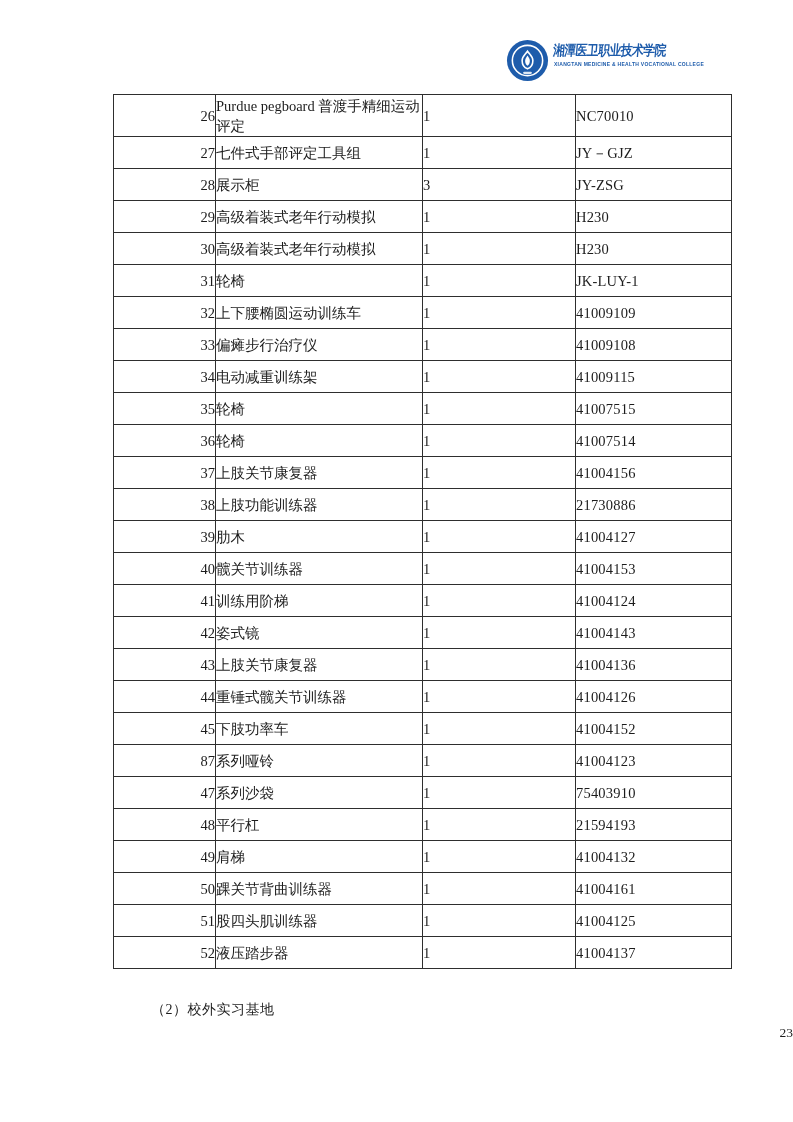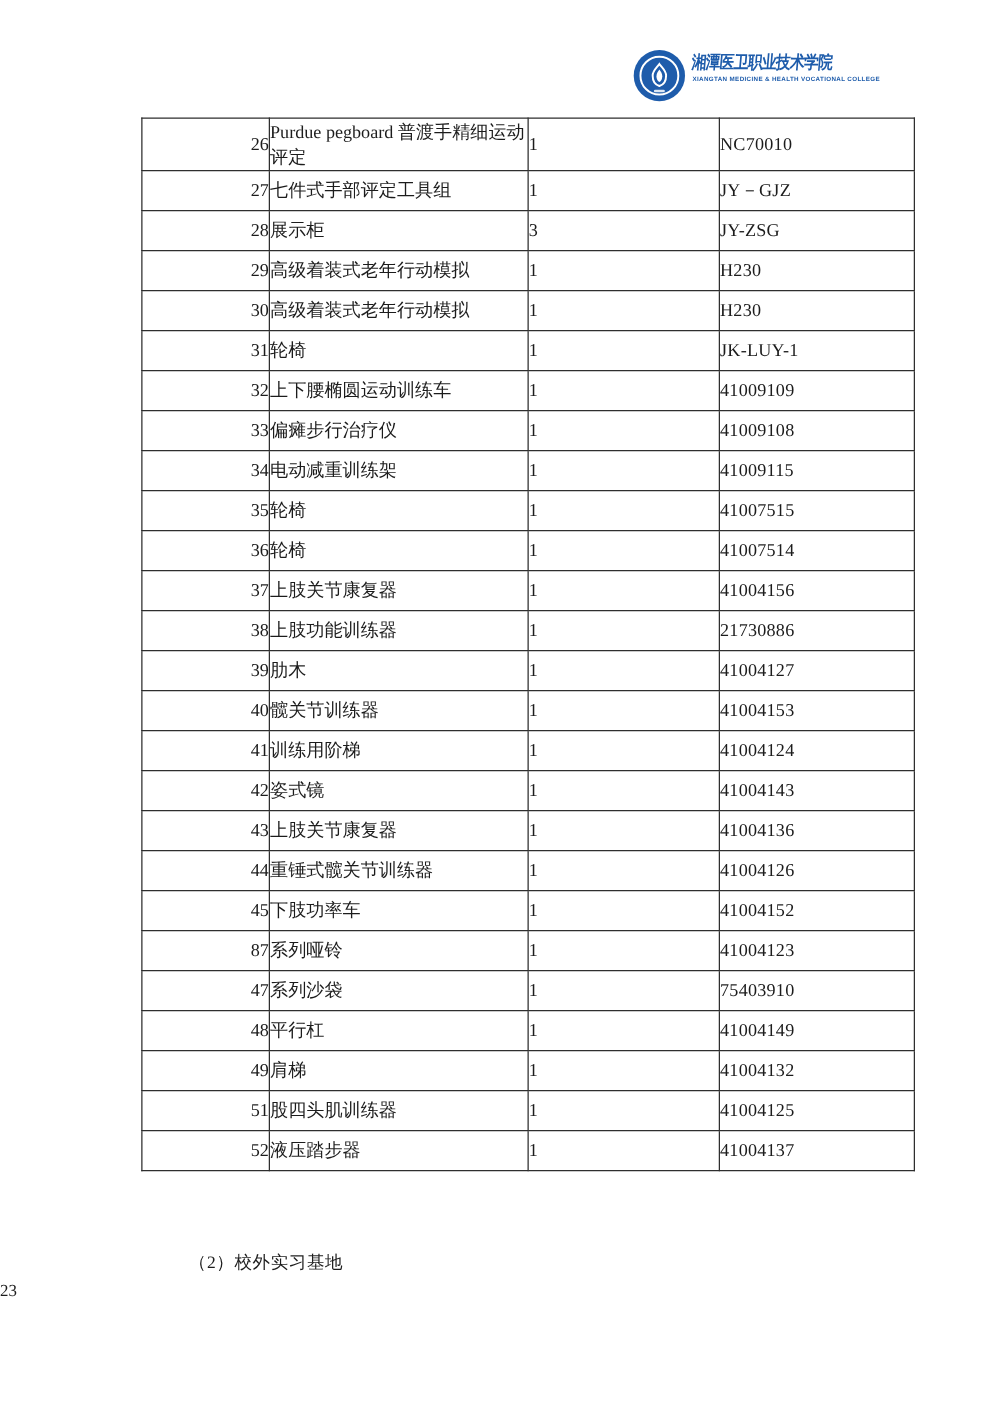--- a/index.html
+++ b/index.html
@@ -56,21 +56,21 @@
   td.c-name{width:207px;padding-left:13px;padding-right:4px;}
   td.c-qty{width:153px;padding-left:8px;}
   td.c-model{width:156px;padding-left:8px;letter-spacing:0.2px;}
   
   .section-heading{
     position:absolute;left:151px;top:1001px;
     font-size:14px;letter-spacing:0.5px;
   }
   .page-number{
     position:absolute;left:0;top:1025px;width:100%;
-    text-align:left;font-size:13.5px;
+    text-align:right;font-size:13.5px;
   }
 </style>
 </head>
 <body>
 
 <div class="page">
 
   <div class="logo">
     <span class="seal">
       <svg viewBox="0 0 44 44" width="43" height="43" aria-hidden="true">
@@ -224,29 +224,35 @@
         <tr>
           <td class="c-no">47</td>
           <td class="c-name">系列沙袋</td>
           <td class="c-qty">1</td>
           <td class="c-model">75403910</td>
         </tr>
         <tr>
           <td class="c-no">48</td>
           <td class="c-name">平行杠</td>
           <td class="c-qty">1</td>
-          <td class="c-model">41004149</td>
+          <td class="c-model">21594193</td>
         </tr>
         <tr>
           <td class="c-no">49</td>
           <td class="c-name">肩梯</td>
           <td class="c-qty">1</td>
           <td class="c-model">41004132</td>
         </tr>
         <tr>
+          <td class="c-no">50</td>
+          <td class="c-name">踝关节背曲训练器</td>
+          <td class="c-qty">1</td>
+          <td class="c-model">41004161</td>
+        </tr>
+        <tr>
           <td class="c-no">51</td>
           <td class="c-name">股四头肌训练器</td>
           <td class="c-qty">1</td>
           <td class="c-model">41004125</td>
         </tr>
         <tr>
           <td class="c-no">52</td>
           <td class="c-name">液压踏步器</td>
           <td class="c-qty">1</td>
           <td class="c-model">41004137</td>

